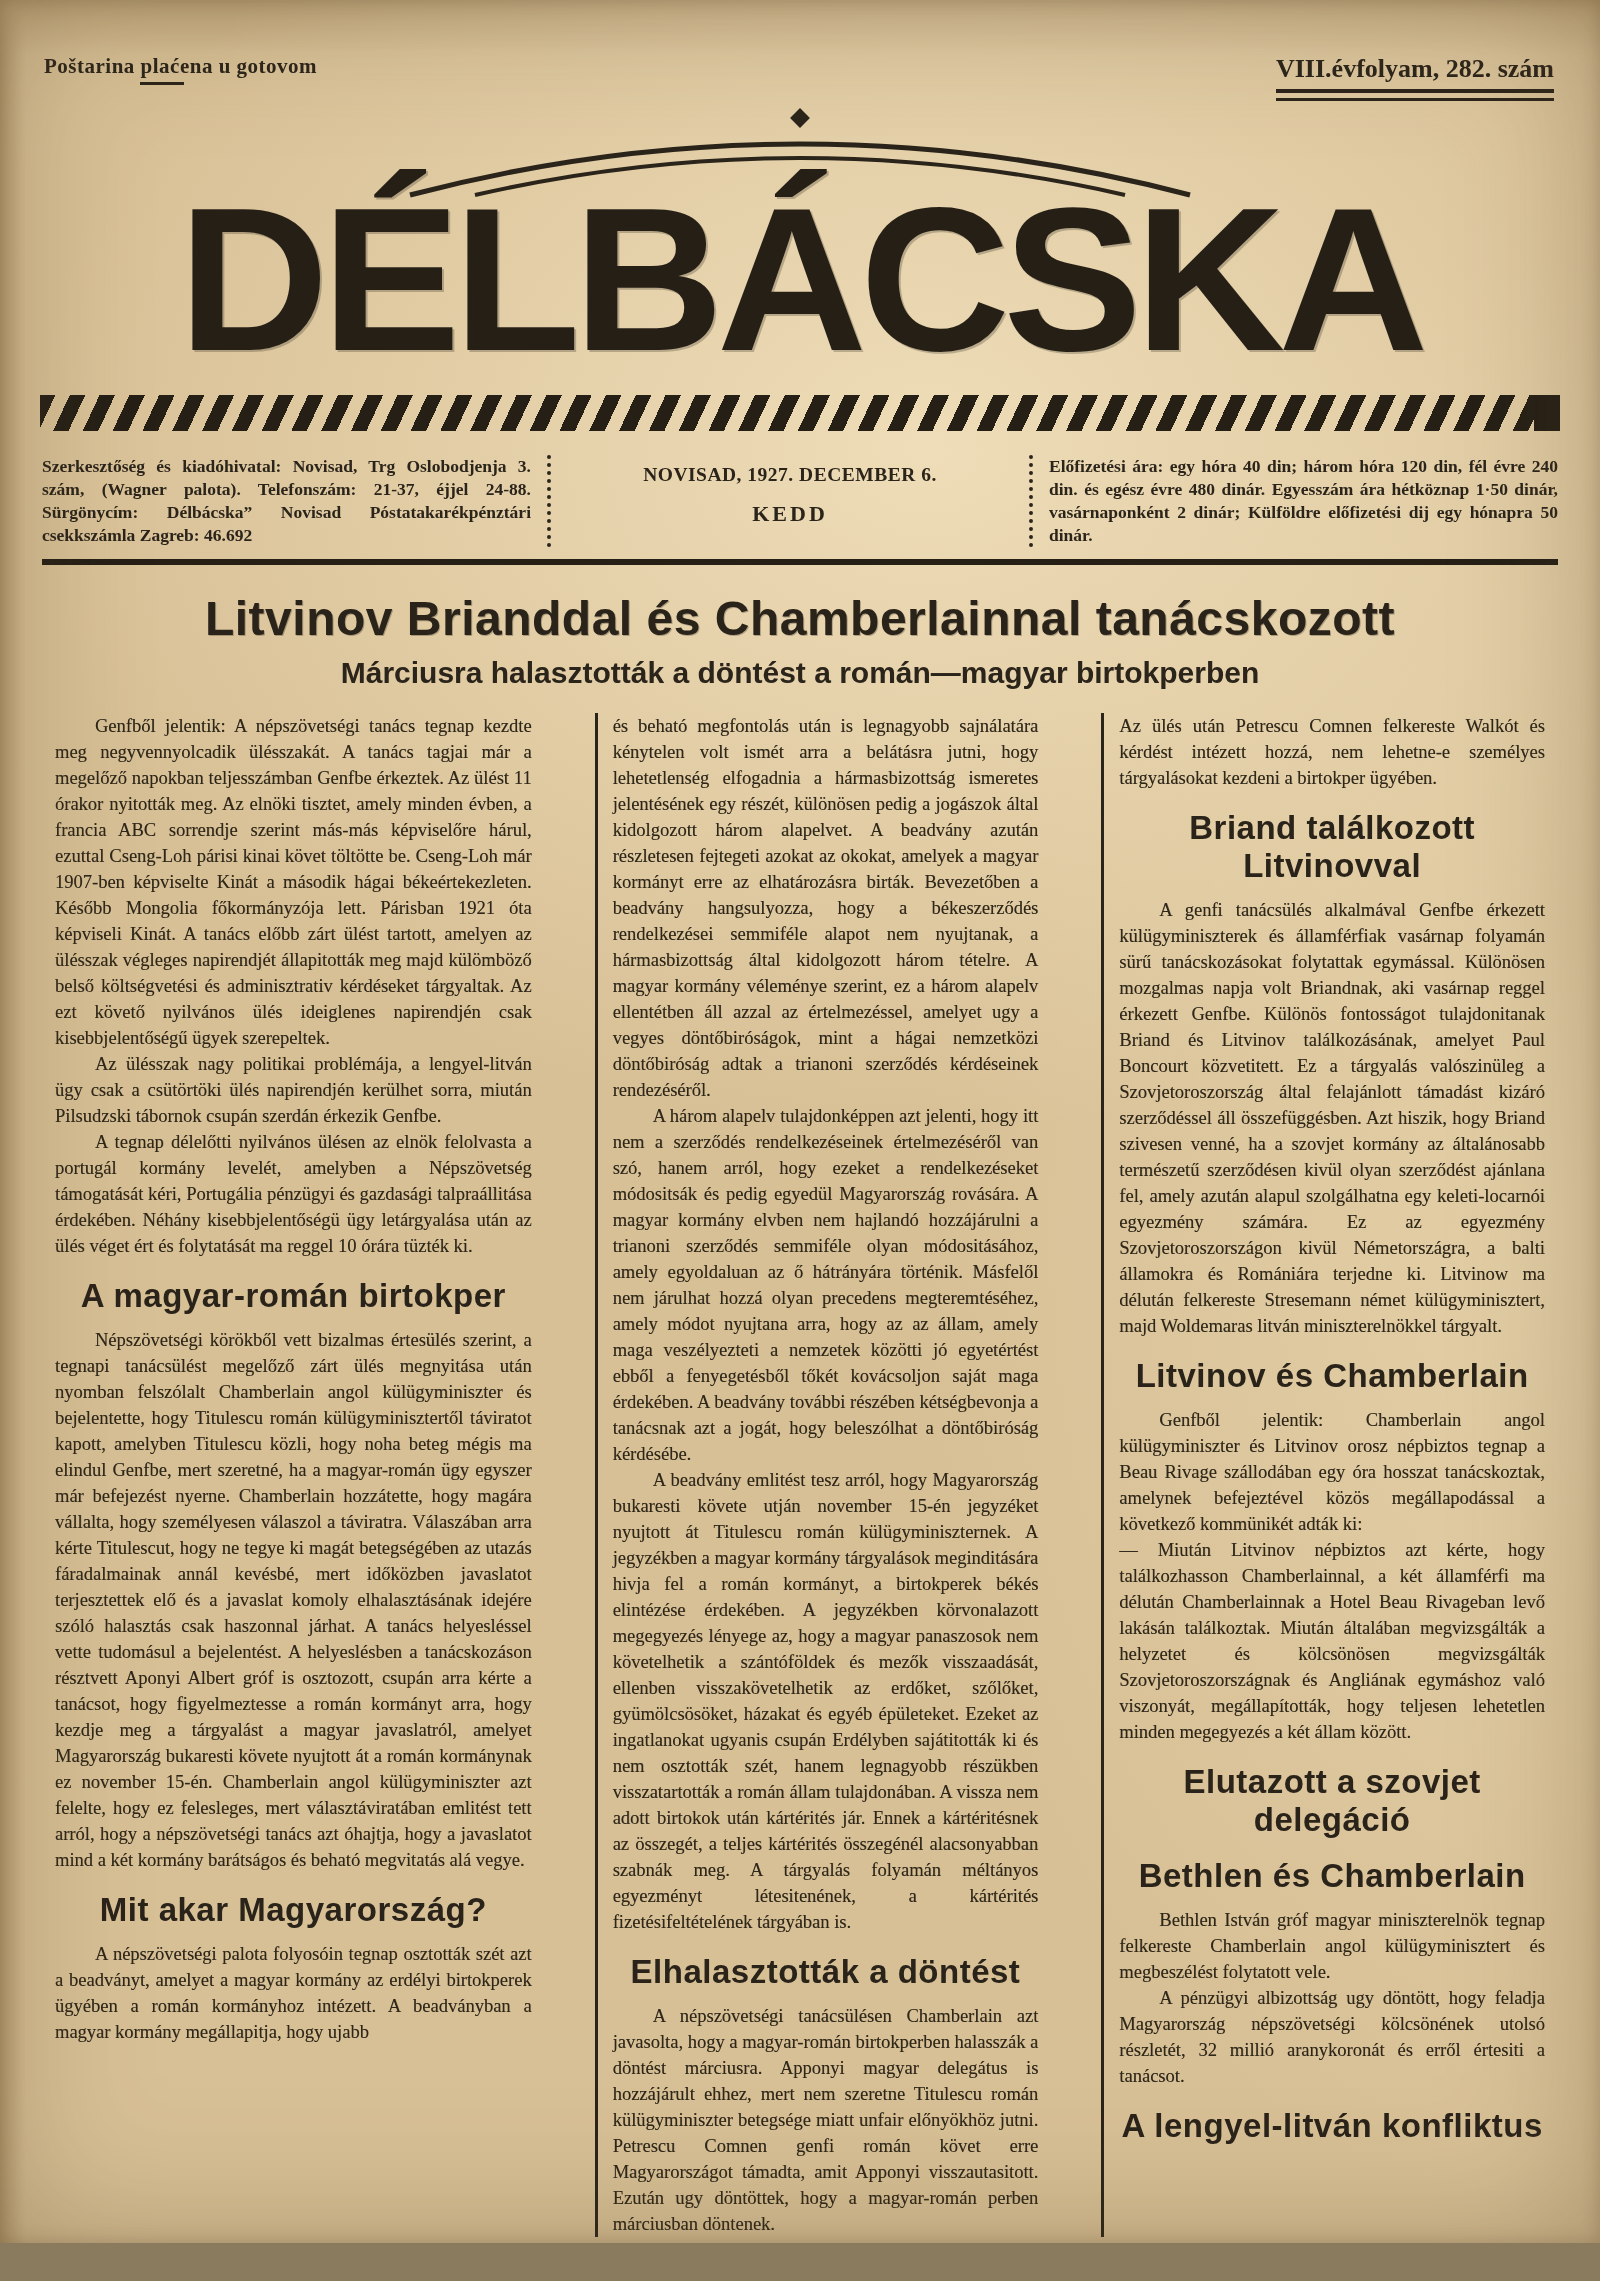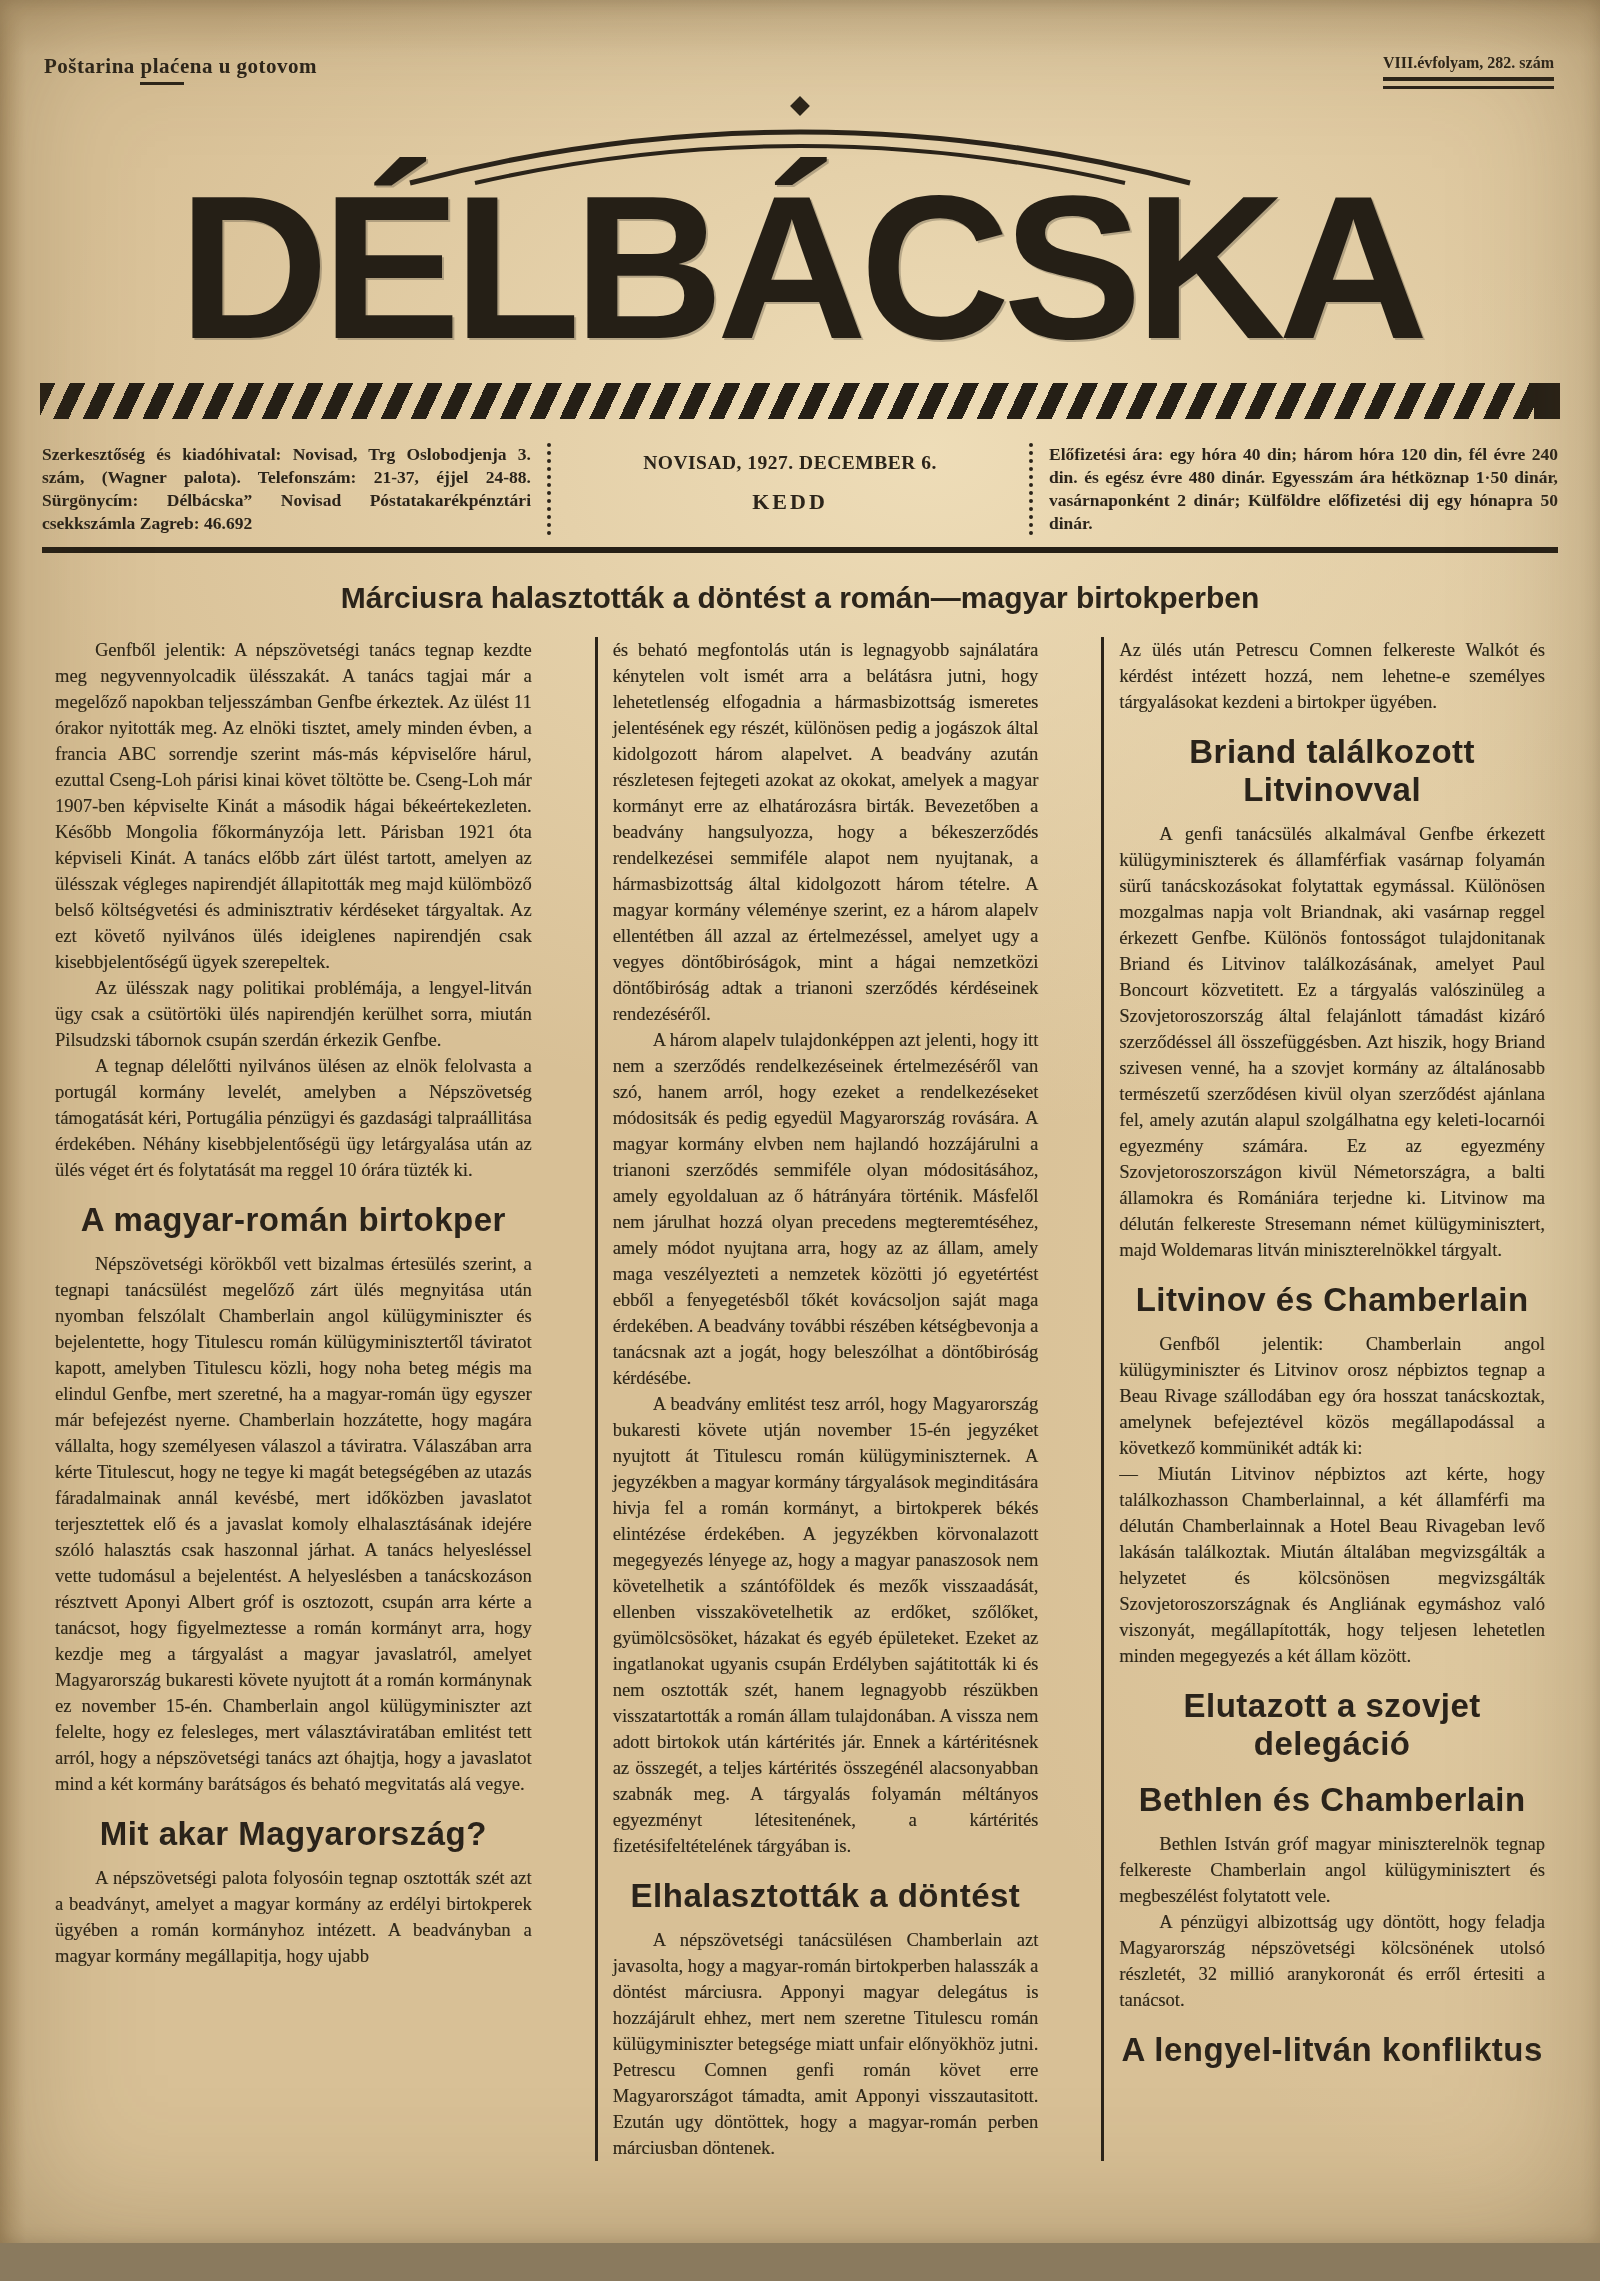--- a/index.html
+++ b/index.html
@@ -22,21 +22,21 @@
   }
 
   
   .topline{
     display:flex;justify-content:space-between;align-items:flex-start;
     padding:54px 46px 0 44px;
     font-family:"Liberation Serif",serif;font-weight:bold;
   }
   .top-left{font-size:21px;letter-spacing:.5px;}
   .top-left .dash{display:block;width:44px;height:3px;background:#2b241a;margin:3px 0 0 96px;}
-  .top-right{font-size:16px;text-align:left;}
+  .top-right{font-size:26px;text-align:left;}
   .top-right .dbl{height:5px;border-top:4px solid #2b241a;border-bottom:3px solid #2b241a;margin-top:5px;}
 
   
   .logo-wrap{text-align:center;margin-top:2px;}
   .arc-svg{display:block;margin:0 auto -18px;}
   .logo{
     font-family:"Liberation Sans",sans-serif;font-weight:bold;
     font-size:208px;line-height:.95;letter-spacing:-7px;
     color:#251f16;transform:scaleY(.98);
     text-shadow:2px 2px 0 rgba(37,31,22,.25);
@@ -123,20 +123,21 @@
     <div class="info-center">
       <div class="info-date">NOVISAD, 1927. DECEMBER 6.</div>
       <div class="info-day">KEDD</div>
     </div>
     <div class="info-right">Előfizetési ára: egy hóra 40 din; három hóra 120 din, fél évre 240 din. és egész évre 480 dinár. Egyesszám ára hétköznap 1·50 dinár, vasárnaponként 2 dinár; Külföldre előfizetési dij egy hónapra 50 dinár.</div>
   </section>
 
   <div class="rule"></div>
 
   <section class="headlines">
+    <h1>Litvinov Brianddal és Chamberlainnal tanácskozott</h1>
     <h2 class="sub1">Márciusra halasztották a döntést a román—magyar birtokperben</h2>
   </section>
 
   <section class="columns">
     <div class="col">
         <p>Genfből jelentik: A népszövetségi tanács tegnap kezdte meg negyvennyolcadik ülésszakát. A tanács tagjai már a megelőző napokban teljesszámban Genfbe érkeztek. Az ülést 11 órakor nyitották meg. Az elnöki tisztet, amely minden évben, a francia ABC sorrendje szerint más-más képviselőre hárul, ezuttal Cseng-Loh párisi kinai követ töltötte be. Cseng-Loh már 1907-ben képviselte Kinát a második hágai békeértekezleten. Később Mongolia főkormányzója lett. Párisban 1921 óta képviseli Kinát. A tanács előbb zárt ülést tartott, amelyen az ülésszak végleges napirendjét állapitották meg majd külömböző belső költségvetési és adminisztrativ kérdéseket tárgyaltak. Az ezt követő nyilvános ülés ideiglenes napirendjén csak kisebbjelentőségű ügyek szerepeltek.</p>
         <p>Az ülésszak nagy politikai problémája, a lengyel-litván ügy csak a csütörtöki ülés napirendjén kerülhet sorra, miután Pilsudzski tábornok csupán szerdán érkezik Genfbe.</p>
         <p>A tegnap délelőtti nyilvános ülésen az elnök felolvasta a portugál kormány levelét, amelyben a Népszövetség támogatását kéri, Portugália pénzügyi és gazdasági talpraállitása érdekében. Néhány kisebbjelentőségü ügy letárgyalása után az ülés véget ért és folytatását ma reggel 10 órára tüzték ki.</p>
         <h3>A magyar-román birtokper</h3>
         <p>Népszövetségi körökből vett bizalmas értesülés szerint, a tegnapi tanácsülést megelőző zárt ülés megnyitása után nyomban felszólalt Chamberlain angol külügyminiszter és bejelentette, hogy Titulescu román külügyminisztertől táviratot kapott, amelyben Titulescu közli, hogy noha beteg mégis ma elindul Genfbe, mert szeretné, ha a magyar-román ügy egyszer már befejezést nyerne. Chamberlain hozzátette, hogy magára vállalta, hogy személyesen válaszol a táviratra. Válaszában arra kérte Titulescut, hogy ne tegye ki magát betegségében az utazás fáradalmainak annál kevésbé, mert időközben javaslatot terjesztettek elő és a javaslat komoly elhalasztásának idejére szóló halasztás csak haszonnal járhat. A tanács helyesléssel vette tudomásul a bejelentést. A helyeslésben a tanácskozáson résztvett Aponyi Albert gróf is osztozott, csupán arra kérte a tanácsot, hogy figyelmeztesse a román kormányt arra, hogy kezdje meg a tárgyalást a magyar javaslatról, amelyet Magyarország bukaresti követe nyujtott át a román kormánynak ez november 15-én. Chamberlain angol külügyminiszter azt felelte, hogy ez felesleges, mert választáviratában emlitést tett arról, hogy a népszövetségi tanács azt óhajtja, hogy a javaslatot mind a két kormány barátságos és beható megvitatás alá vegye.</p>

